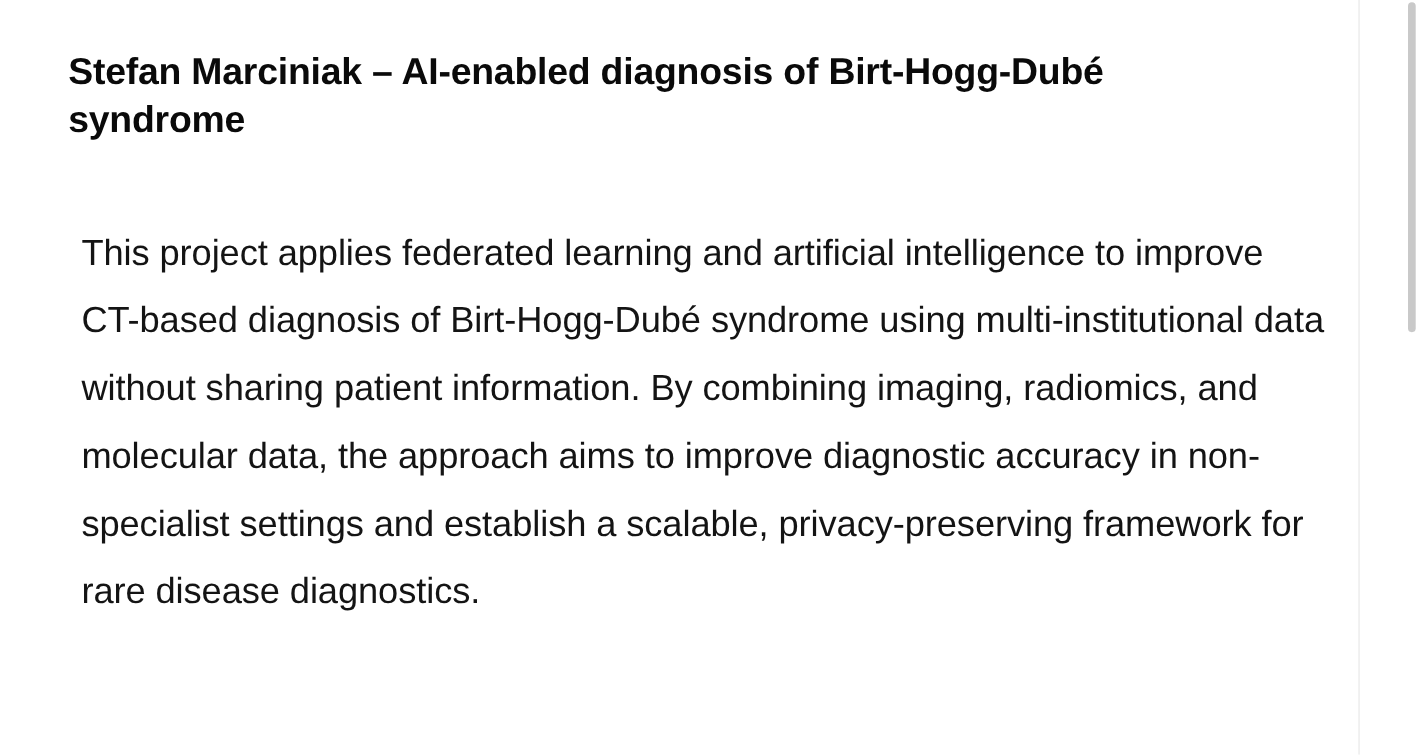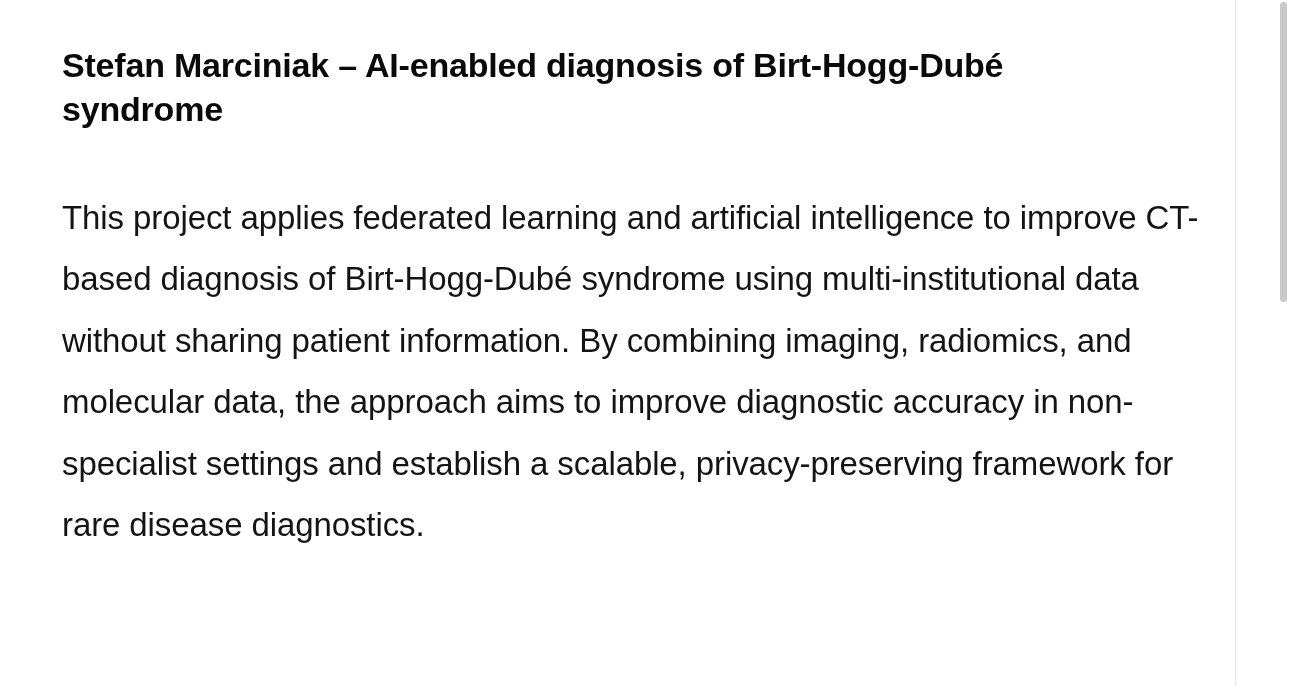--- a/index.html
+++ b/index.html
@@ -48,21 +48,21 @@
     font-size: 34px;
     line-height: 1.28;
     font-weight: bold;
     letter-spacing: -0.2px;
     color: #0a0a0a;
     margin: 0;
     max-width: 1110px;
   }
 
   .article-body {
-    margin: 0;
+    margin: 12px;
     padding-top: 56px;
     font-size: 33px;
     line-height: 1.86;
     font-weight: 400;
     color: #141414;
     letter-spacing: -0.1px;
     max-width: 1160px;
   }
 
   

